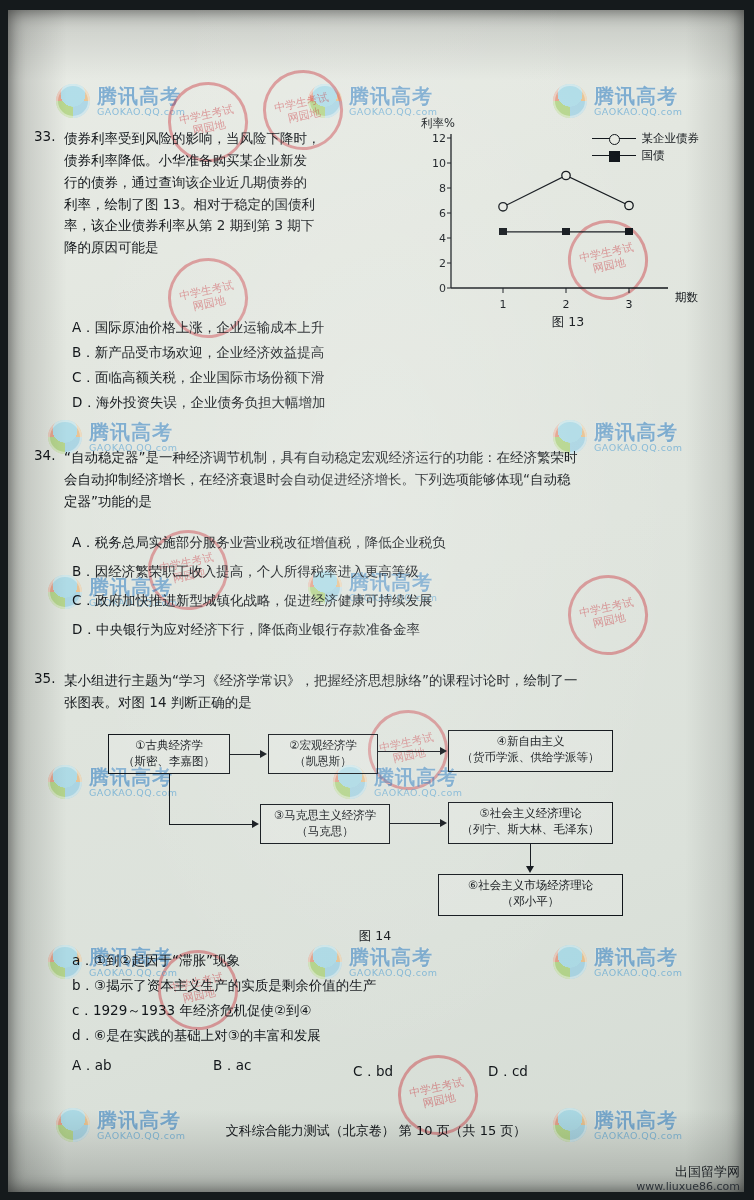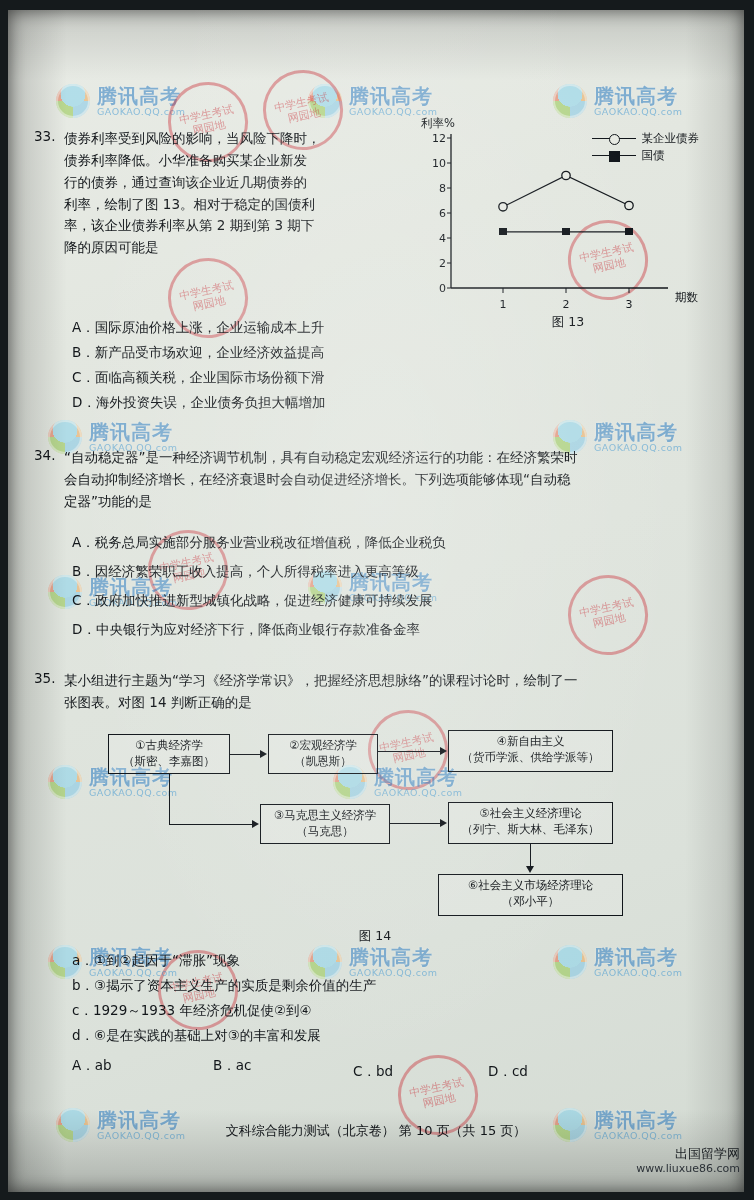--- a/index.html
+++ b/index.html
@@ -379,16 +379,16 @@
     <div class="opt" style="position:absolute;left:64px;top:1043px;">A．ab</div>
     <div class="opt" style="position:absolute;left:205px;top:1043px;">B．ac</div>
     <div class="opt" style="position:absolute;left:345px;top:1049px;">C．bd</div>
     <div class="opt" style="position:absolute;left:480px;top:1049px;">D．cd</div>
 
     <div class="footer">文科综合能力测试（北京卷） 第 10 页（共 15 页）</div>
 
   </div>
 </div>
 
-<div class="site" style="position:absolute;right:14px;bottom:24px;">
+<div class="site" style="position:absolute;right:14px;bottom:6px;">
   <div class="cn">出国留学网</div>
   <div class="url">www.liuxue86.com</div>
 </div>
 
 </body></html>

